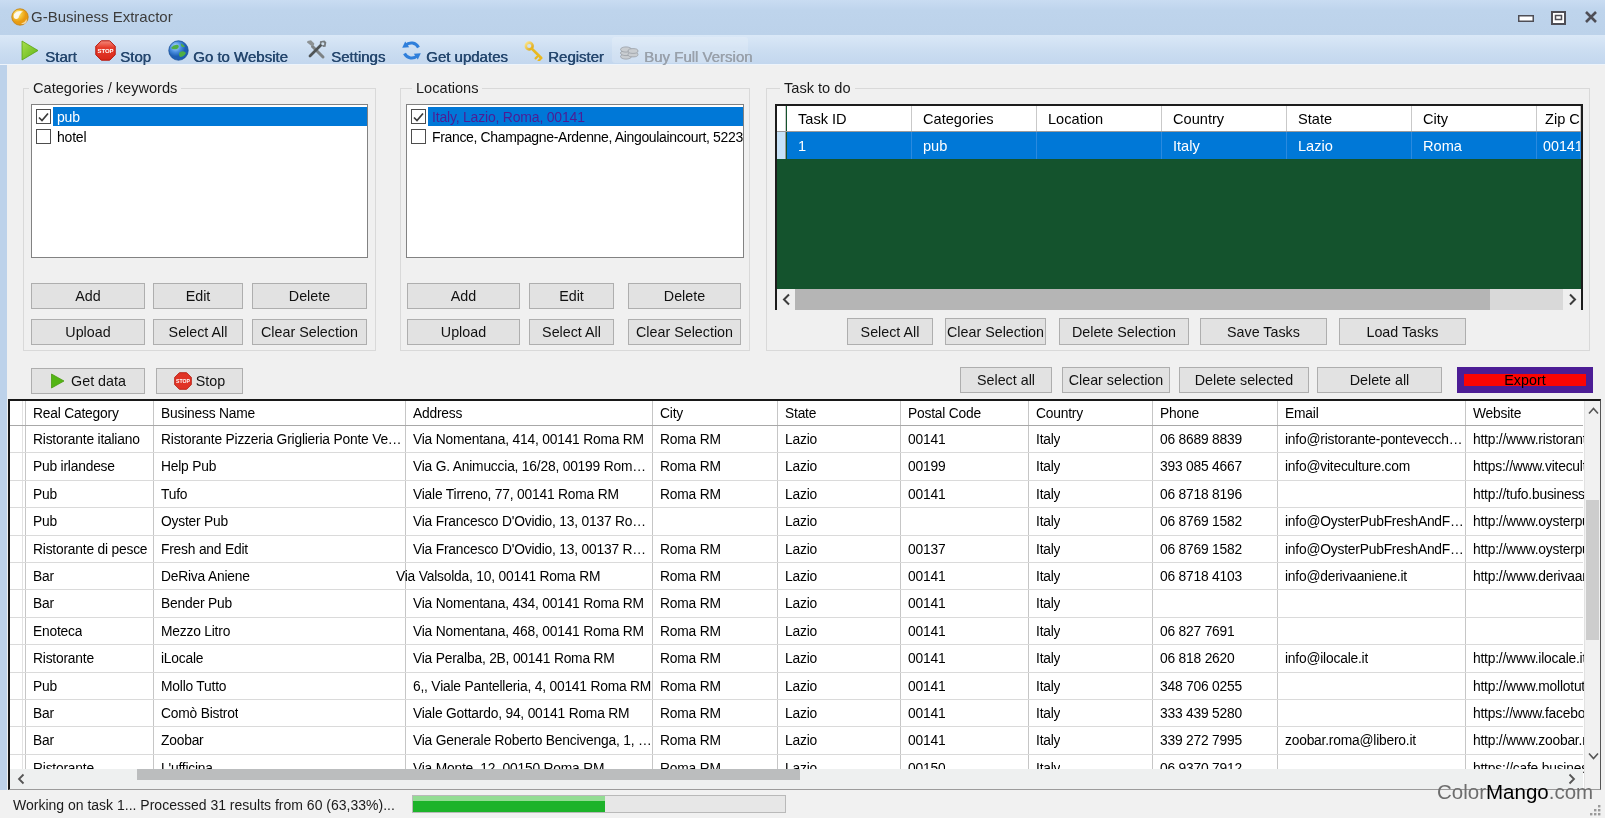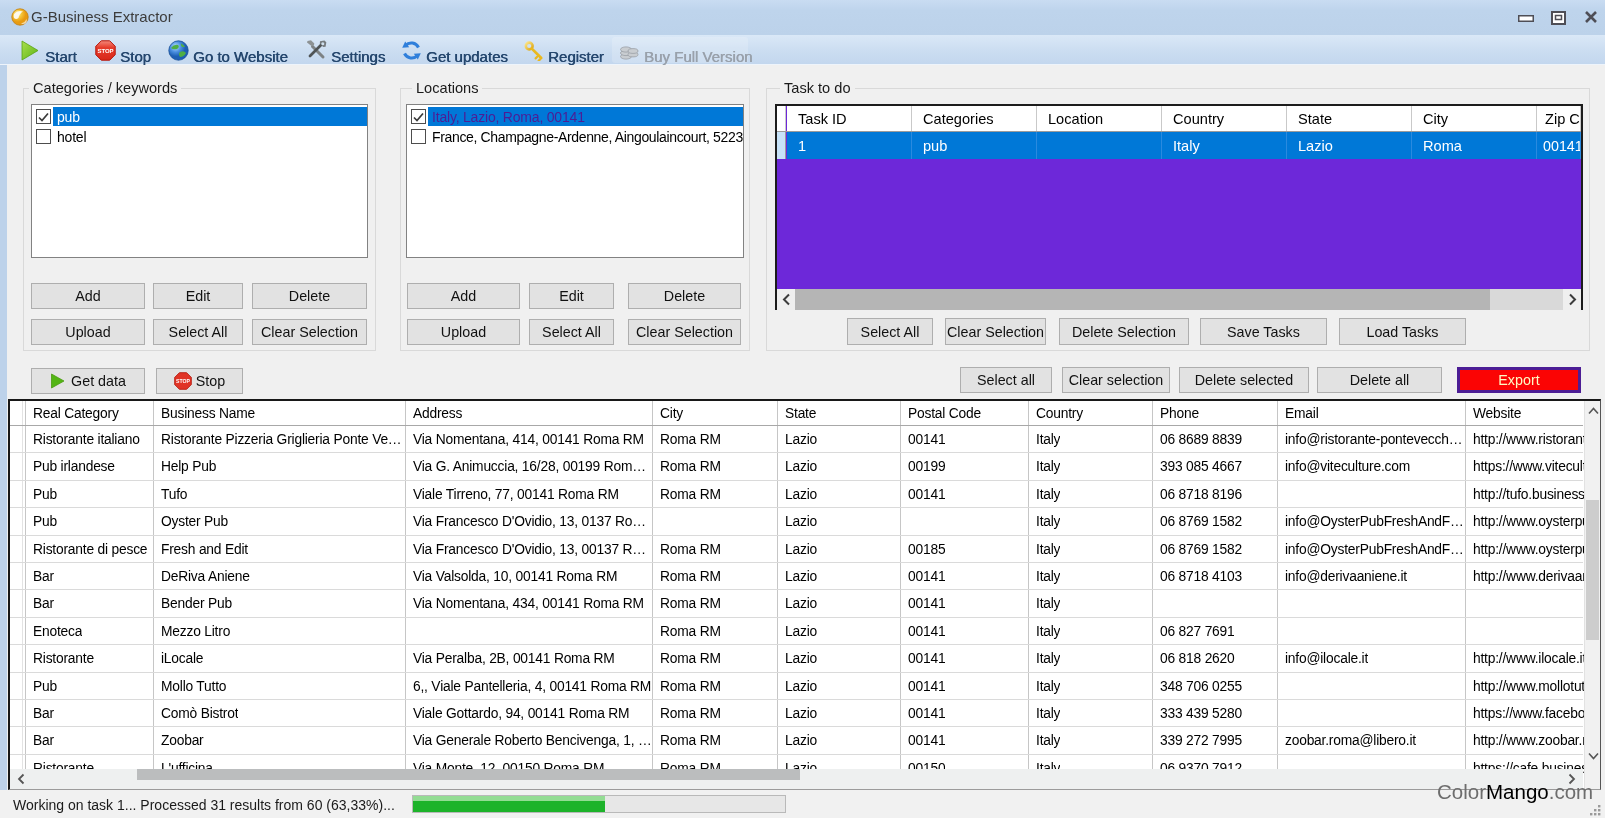--- a/index.html
+++ b/index.html
@@ -24,21 +24,21 @@
 
 .listbox { position:absolute; background:#fff; border:1px solid #828282; overflow:hidden; }
 .litem { position:absolute; left:0; right:0; height:20px; }
 .lhl { position:absolute; top:0; height:19px; background:#0078d7; }
 .cb { position:absolute; width:15px; height:15px; background:#fff; border:1px solid #4d4d4d; }
 .ltext { position:absolute; top:2px; font-size:14px; letter-spacing:-0.2px; white-space:nowrap; }
 
 .btn { position:absolute; background:#e2e2e2; border:1px solid #aeaeae; font-size:14.3px; color:#111;
   display:flex; align-items:center; justify-content:center; white-space:nowrap; }
 
-#taskgrid { position:absolute; left:775px; top:104px; width:808px; height:206px; background:#6d28d9; border:2px solid #1c1c1c; }
+#taskgrid { position:absolute; left:775px; top:104px; width:808px; height:206px; background:#14532d; border:2px solid #1c1c1c; }
 .tgheadcell { position:absolute; top:0; height:25px; background:#fff; border-right:1px solid #c9c9c9; font-size:14.6px; color:#000; display:flex; align-items:center; padding-left:11px; overflow:hidden; white-space:nowrap; }
 .tgselcell { position:absolute; top:26px; height:27px; background:#0078d7; border-right:1px solid #2a8adf; font-size:14.6px; color:#fff; display:flex; align-items:center; padding-left:11px; overflow:hidden; white-space:nowrap; }
 
 #table { position:absolute; left:8px; top:399px; width:1593px; height:391px; background:#fff;
   border-top:2px solid #181818; border-left:2px solid #181818; border-right:1px solid #555; border-bottom:1px solid #9b9b9b; overflow:hidden; }
 .tcell { position:absolute; top:0; height:27px; font-size:13.8px; letter-spacing:-0.2px; display:flex; align-items:center; padding-left:8px; padding-right:0; overflow:hidden; white-space:nowrap; }
 .ell { display:block; overflow:hidden; text-overflow:ellipsis; white-space:nowrap; }
 
 #statusbar { position:absolute; left:0; top:790px; width:1605px; height:28px; background:#f1f1f1; }
 </style>
@@ -265,21 +265,21 @@
       <polygon points="1.5,1 14,8 1.5,15" fill="#53b514" stroke="#4a9a10" stroke-width="0.8"></polygon>
     </svg>Get data</div>
 <div class="btn" style="left:156px;top:368px;width:87px;height:26px"><svg width="18" height="18" viewBox="0 0 21 21" style="margin-right:4px">
       <polygon points="6.3,0.8 14.7,0.8 20.2,6.3 20.2,14.7 14.7,20.2 6.3,20.2 0.8,14.7 0.8,6.3" fill="#e03426" stroke="#b5170c" stroke-width="1"></polygon>
       <text x="10.5" y="13.4" font-size="6" font-weight="bold" fill="#fff" text-anchor="middle" font-family="Liberation Sans">STOP</text>
     </svg>Stop</div>
 <div class="btn" style="left:960px;top:367px;width:92px;height:26px">Select all</div>
 <div class="btn" style="left:1062px;top:367px;width:108px;height:26px">Clear selection</div>
 <div class="btn" style="left:1179px;top:367px;width:130px;height:26px">Delete selected</div>
 <div class="btn" style="left:1317px;top:367px;width:125px;height:26px">Delete all</div>
-<div class="btn" style="left:1457px;top:367px;width:124px;height:26px;background:#fb0404;border:3px solid #4c1d95;color:#fef9c3">Export</div>
+<div class="btn" style="left:1457px;top:367px;width:136px;height:26px;background:#fb0404;border:7px solid #4c1d95;color:#000000">Export</div>
 
 <div id="table">
 <div class="abs" style="left:12px;top:0;width:1px;height:368px;background:#e3e3e3"></div>
 <div class="abs" style="left:15px;top:0;width:1px;height:368px;background:#c6c6c6"></div>
 <div class="abs" style="left:143px;top:0;width:1px;height:368px;background:#c6c6c6"></div>
 <div class="abs" style="left:395px;top:0;width:1px;height:368px;background:#c6c6c6"></div>
 <div class="abs" style="left:642px;top:0;width:1px;height:368px;background:#c6c6c6"></div>
 <div class="abs" style="left:767px;top:0;width:1px;height:368px;background:#c6c6c6"></div>
 <div class="abs" style="left:890px;top:0;width:1px;height:368px;background:#c6c6c6"></div>
 <div class="abs" style="left:1018px;top:0;width:1px;height:368px;background:#c6c6c6"></div>
@@ -414,40 +414,40 @@
 <div class="tcell" style="left:395px;top:134.6px;width:247px">
       <span class="ell">Via Francesco D'Ovidio, 13, 00137 Roma RM</span>
     </div>
 <div class="tcell" style="left:642px;top:134.6px;width:125px">
       <span class="ell">Roma RM</span>
     </div>
 <div class="tcell" style="left:767px;top:134.6px;width:123px">
       <span class="ell">Lazio</span>
     </div>
 <div class="tcell" style="left:890px;top:134.6px;width:128px">
-      <span class="ell">00185</span>
+      <span class="ell">00137</span>
     </div>
 <div class="tcell" style="left:1018px;top:134.6px;width:124px">
       <span class="ell">Italy</span>
     </div>
 <div class="tcell" style="left:1142px;top:134.6px;width:125px">
       <span class="ell">06 8769 1582</span>
     </div>
 <div class="tcell" style="left:1267px;top:134.6px;width:188px">
       <span class="ell">info@OysterPubFreshAndFried.it</span>
     </div>
 <div class="tcell" style="left:1455px;top:134.6px;width:120px">http://www.oysterpubfresh.it</div>
 <div class="abs" style="left:0;top:188.4px;width:1573px;height:1px;background:#dadada"></div>
 <div class="tcell" style="left:15px;top:162.0px;width:128px">
       <span class="ell">Bar</span>
     </div>
 <div class="tcell" style="left:143px;top:162.0px;width:252px">
       <span class="ell">DeRiva Aniene</span>
     </div>
-<div class="tcell" style="left:395px;top:162.0px;width:247px">
+<div class="tcell" style="left:378px;top:162.0px;width:247px">
       <span class="ell">Via Valsolda, 10, 00141 Roma RM</span>
     </div>
 <div class="tcell" style="left:642px;top:162.0px;width:125px">
       <span class="ell">Roma RM</span>
     </div>
 <div class="tcell" style="left:767px;top:162.0px;width:123px">
       <span class="ell">Lazio</span>
     </div>
 <div class="tcell" style="left:890px;top:162.0px;width:128px">
       <span class="ell">00141</span>
@@ -483,20 +483,23 @@
     </div>
 <div class="tcell" style="left:1018px;top:189.4px;width:124px">
       <span class="ell">Italy</span>
     </div>
 <div class="abs" style="left:0;top:243.2px;width:1573px;height:1px;background:#dadada"></div>
 <div class="tcell" style="left:15px;top:216.8px;width:128px">
       <span class="ell">Enoteca</span>
     </div>
 <div class="tcell" style="left:143px;top:216.8px;width:252px">
       <span class="ell">Mezzo Litro</span>
+    </div>
+<div class="tcell" style="left:395px;top:216.8px;width:247px">
+      <span class="ell">Via Nomentana, 468, 00141 Roma RM</span>
     </div>
 <div class="tcell" style="left:642px;top:216.8px;width:125px">
       <span class="ell">Roma RM</span>
     </div>
 <div class="tcell" style="left:767px;top:216.8px;width:123px">
       <span class="ell">Lazio</span>
     </div>
 <div class="tcell" style="left:890px;top:216.8px;width:128px">
       <span class="ell">00141</span>
     </div>

